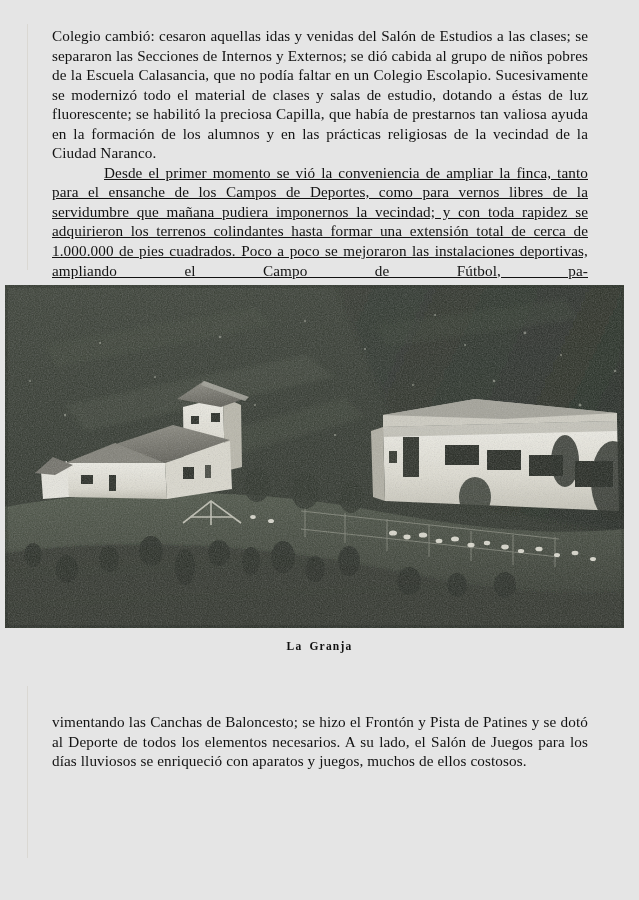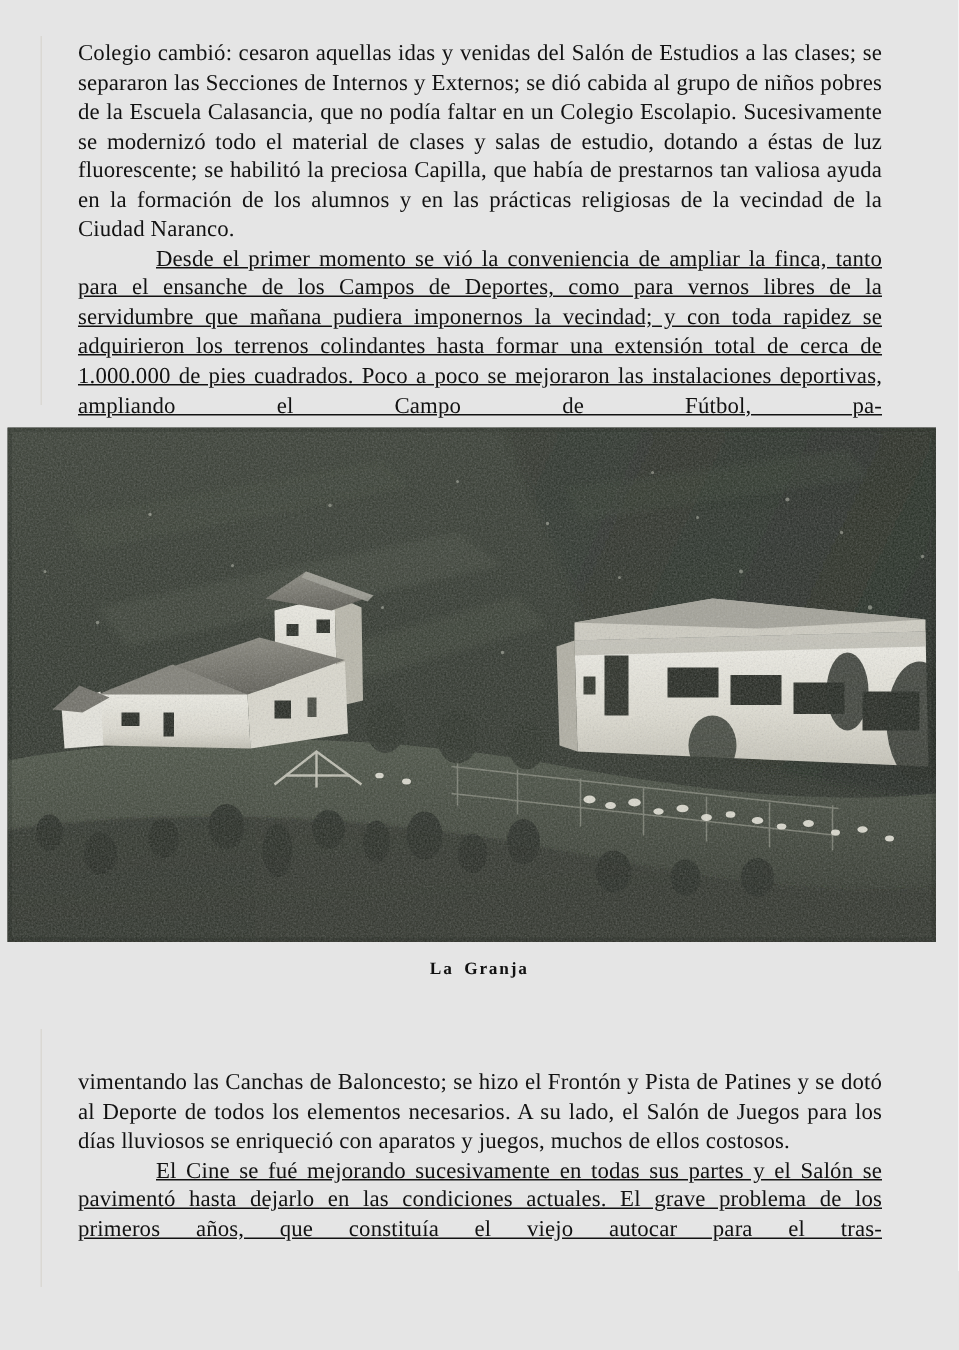--- a/index.html
+++ b/index.html
@@ -312,18 +312,15 @@
       <rect x="0" y="0" width="619" height="343" filter="url(#grainLight)" opacity=".6"></rect>
 
       <rect x="0" y="0" width="619" height="343" fill="none" stroke="#1b1f19" stroke-width="6" opacity=".18"></rect>
     </svg>
   </div>
 
   <div class="caption">La Granja</div>
 
   <div class="textblock bottom">
     <p><span>vimentando las Canchas de Baloncesto; se hizo el Frontón y Pista de Patines y se dotó al Deporte de todos los elementos necesarios. A su lado, el Salón de Juegos para los días lluviosos se enriqueció con aparatos y juegos, muchos de ellos costosos.</span></p>
-    <p class="indent">
-        <span class="stretch-last">El Cine se fué mejorando sucesivamente en todas sus partes y el Salón se pavimentó hasta dejarlo en las condiciones actuales. El grave problema de los primeros años, que constituía el viejo autocar para el tras-</span>
-      </p>
   </div>
 
 </div>
 
 </body></html>

